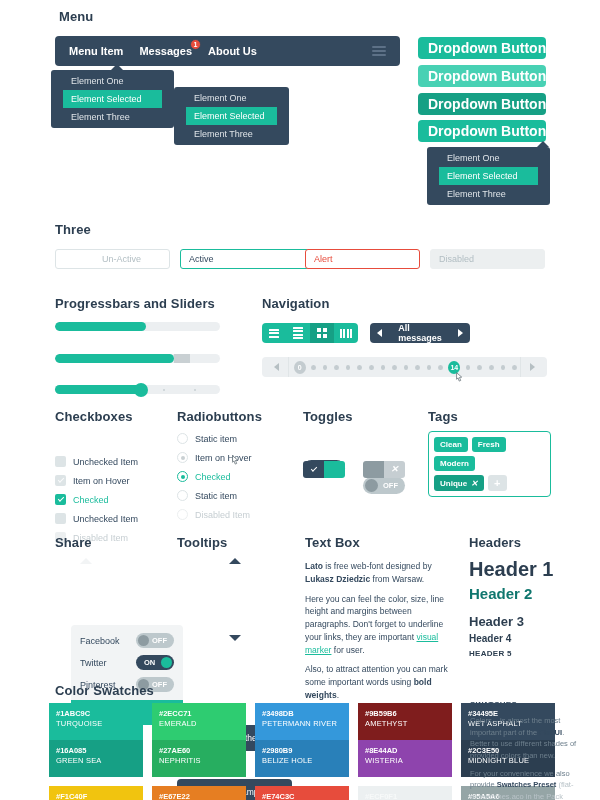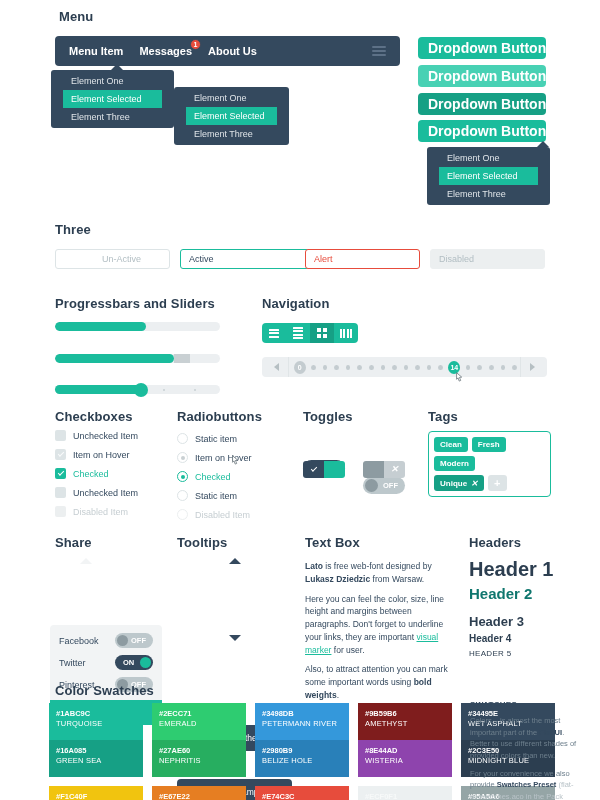--- a/index.html
+++ b/index.html
@@ -213,21 +213,21 @@
   
   .tb p { font-size: 8.5px; line-height: 1.5; color: #34495e; margin-bottom: 7px; }
   .tb b { font-weight: bold; text-align: right; }
   .tb a { color: #1abc9c; text-decoration: underline; }
 
   
   .h1 { font-size: 20px; font-weight: bold; color: #2c3e50; margin-bottom: 4px; }
   .h2 { font-size: 15px; font-weight: bold; color: #0f766e; margin-bottom: 12px; }
   .h3 { font-size: 13px; font-weight: bold; color: #2c3e50; margin-bottom: 4px; }
   .h4 { font-size: 10px; font-weight: bold; color: #2c3e50; margin-bottom: 5px; }
-  .h5 { font-size: 8px; font-weight: normal; color: #2c3e50; letter-spacing: 0.3px; }
+  .h5 { font-size: 8px; font-weight: bold; color: #2c3e50; letter-spacing: 0.3px; }
 
   
   .sw-col { width: 94px; }
   .sw {
     height: 37px; padding: 6px 7px; color: #ffffff;
   }
   .sw .hex { font-size: 7.5px; font-weight: bold; line-height: 1.35; }
   .sw .nm { font-size: 7.5px; line-height: 1.35; letter-spacing: 0.2px; }
   .sw.pale .hex, .sw.pale .nm { color: #f7f9f9; }
   .swtext p { font-size: 7.5px; line-height: 1.55; color: #6d7f8c; margin-bottom: 6px; }
@@ -362,20 +362,29 @@
     <div class="viewbtn">
       <span class="vi-cols">
           <i></i>
           <i></i>
           <i></i>
           <i></i>
         </span>
     </div>
   </div>
 
+  <div class="abs pager" style="left:370px; top:323px; width:100px;">
+    <span class="pager-arrow">
+        <i class="tri-l"></i>
+      </span>
+    <span class="pager-label">All messages</span>
+    <span class="pager-arrow">
+        <i class="tri-r"></i>
+      </span>
+  </div>
 
   <div class="abs dotspager" style="left:262px; top:357px; width:285px;">
     <span class="pager-arrow">
         <i class="tri-l gray"></i>
       </span>
     <span class="dotsep"></span>
     <span class="pdot num first" style="border-radius:50%; margin:0 2px 0 5px;">0</span>
     <span class="pdot"></span>
     <span class="pdot"></span>
     <span class="pdot"></span>
@@ -397,21 +406,21 @@
     <span class="dotsep" style="margin-left:auto;"></span>
     <span class="pager-arrow">
         <i class="tri-r gray"></i>
       </span>
   </div>
   <svg class="cursor-ico" style="left:455px; top:372px;" viewBox="0 0 12 15">
     <path d="M2 1 L2 10 L4 8 L5.6 12.4 L7.6 11.6 L6 7.4 L9 7 Z" fill="#ffffff" stroke="#5f6b72" stroke-width="1"></path>
   </svg>
 
   <div class="abs sec-title" style="left:55px; top:409px;">Checkboxes</div>
-  <div class="abs" style="left:55px; top:430px;">
+  <div class="abs" style="left:55px; top:456px;">
     <div class="optrow">
       <span class="cbox"></span>
       <span class="optlabel">Unchecked Item</span>
     </div>
     <div class="optrow">
       <span class="cbox">
           <i class="ck hover"></i>
         </span>
       <span class="optlabel">Item on Hover</span>
     </div>
@@ -501,21 +510,21 @@
       <span class="tag dark">
         <b>Unique</b>
         <i class="x">✕</i>
       </span>
       <span class="tagadd">+</span>
     </div>
   </div>
 
   <div class="abs sec-title" style="left:55px; top:535px;">Share</div>
   <div class="abs caret-up-gray" style="left:80px; top:558px;"></div>
-  <div class="abs sharebox" style="left:50px; top:564px;">
+  <div class="abs sharebox" style="left:71px; top:564px;">
     <div class="share-rows">
       <div class="share-row">
         <span class="share-label">Facebook</span>
         <span class="toggle off" style="width:38px; height:15px;">
           <span class="tlabel">OFF</span>
           <span class="knob" style="width:11px;height:11px;"></span>
         </span>
       </div>
       <div class="share-row">
         <span class="share-label">Twitter</span>

